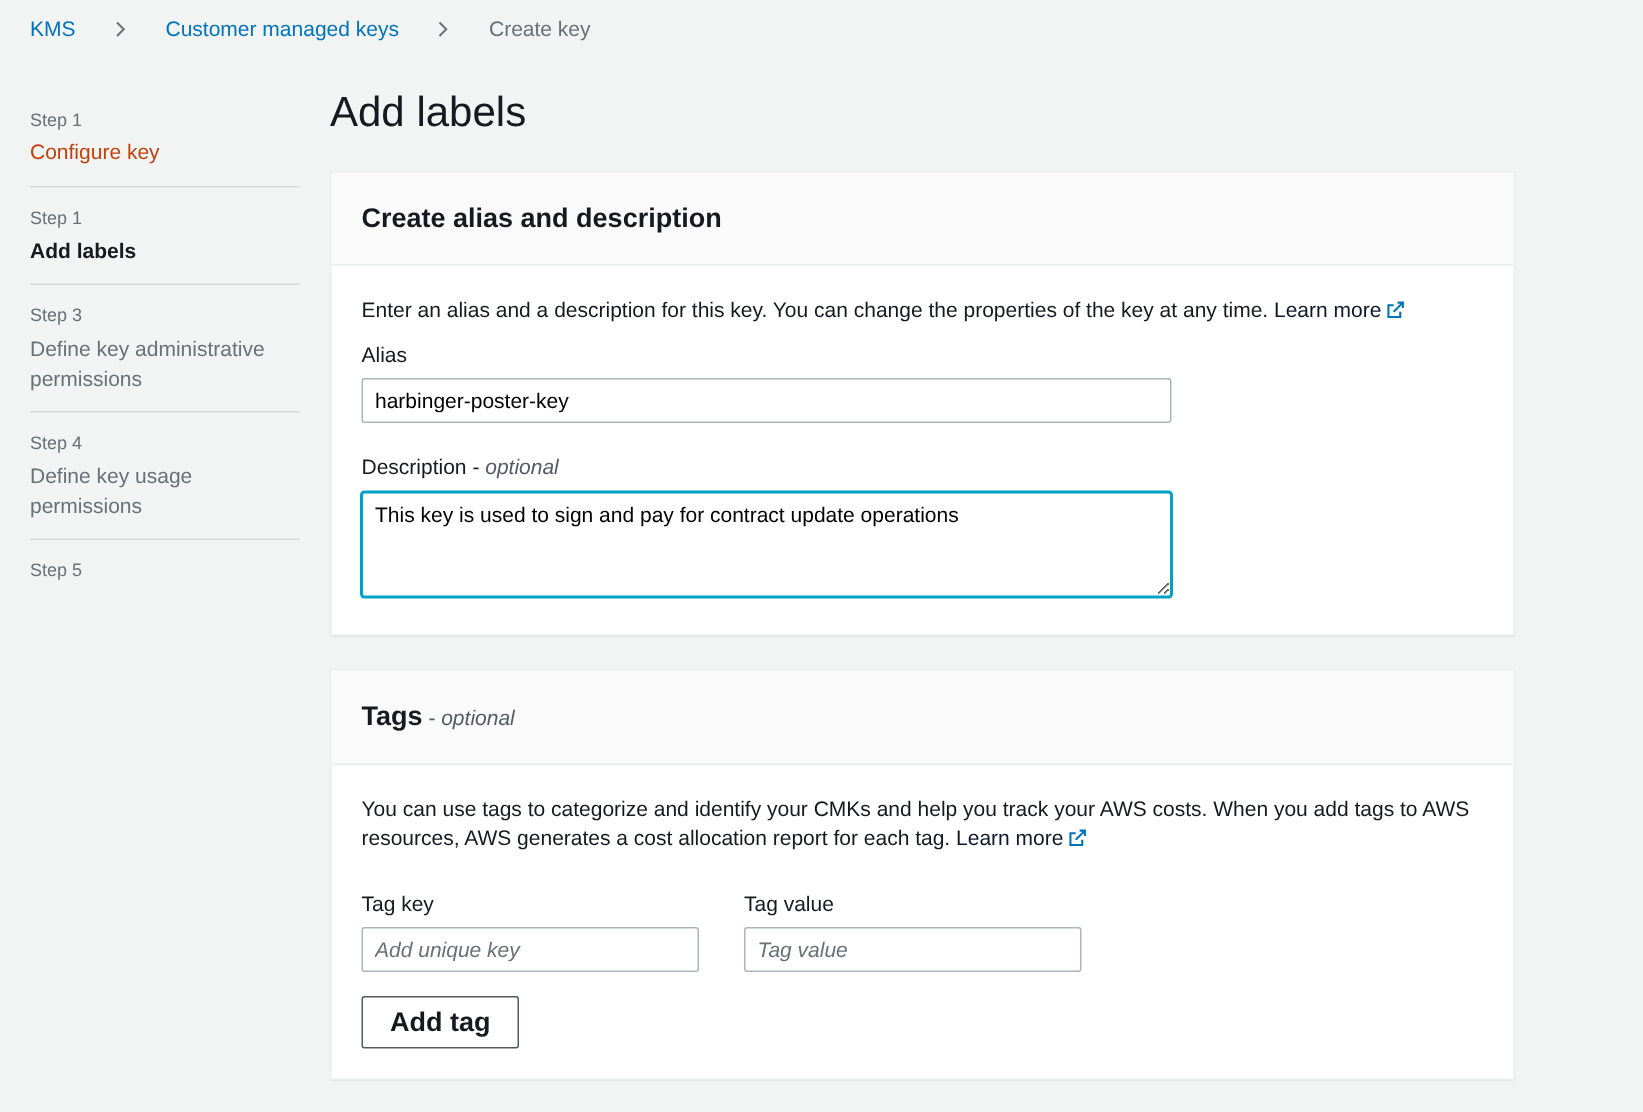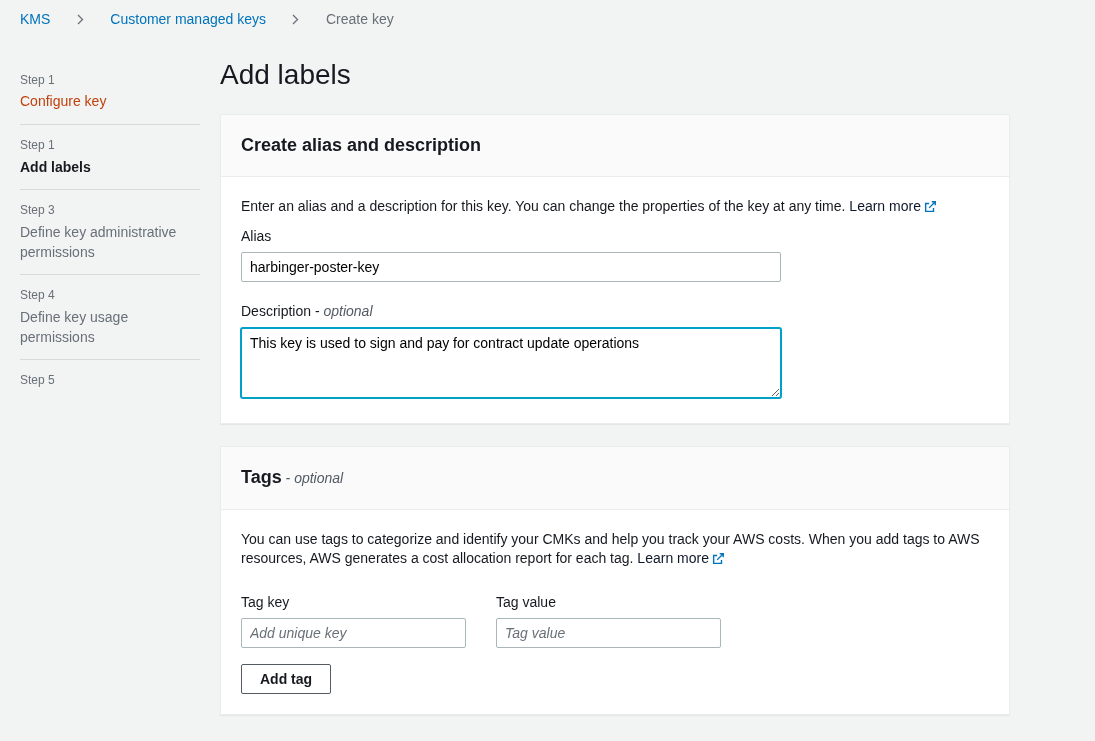--- a/index.html
+++ b/index.html
@@ -161,21 +161,21 @@
     }
     input::placeholder {
       font-style: italic;
       color: #687078;
     }
     .btn {
       display: inline-block;
       padding: 6px 20px;
       border-radius: 2px;
       cursor: pointer;
-      font-size: 14px;
+      font-size: 18px;
       font-weight: 700;
       font-family: inherit;
       text-align: center;
       border: 1px solid transparent;
       background: none;
     }
     .add-tag-btn {
       margin-top: 16px;
       padding: 6px 18px;
       border: 1px solid #545b64;

